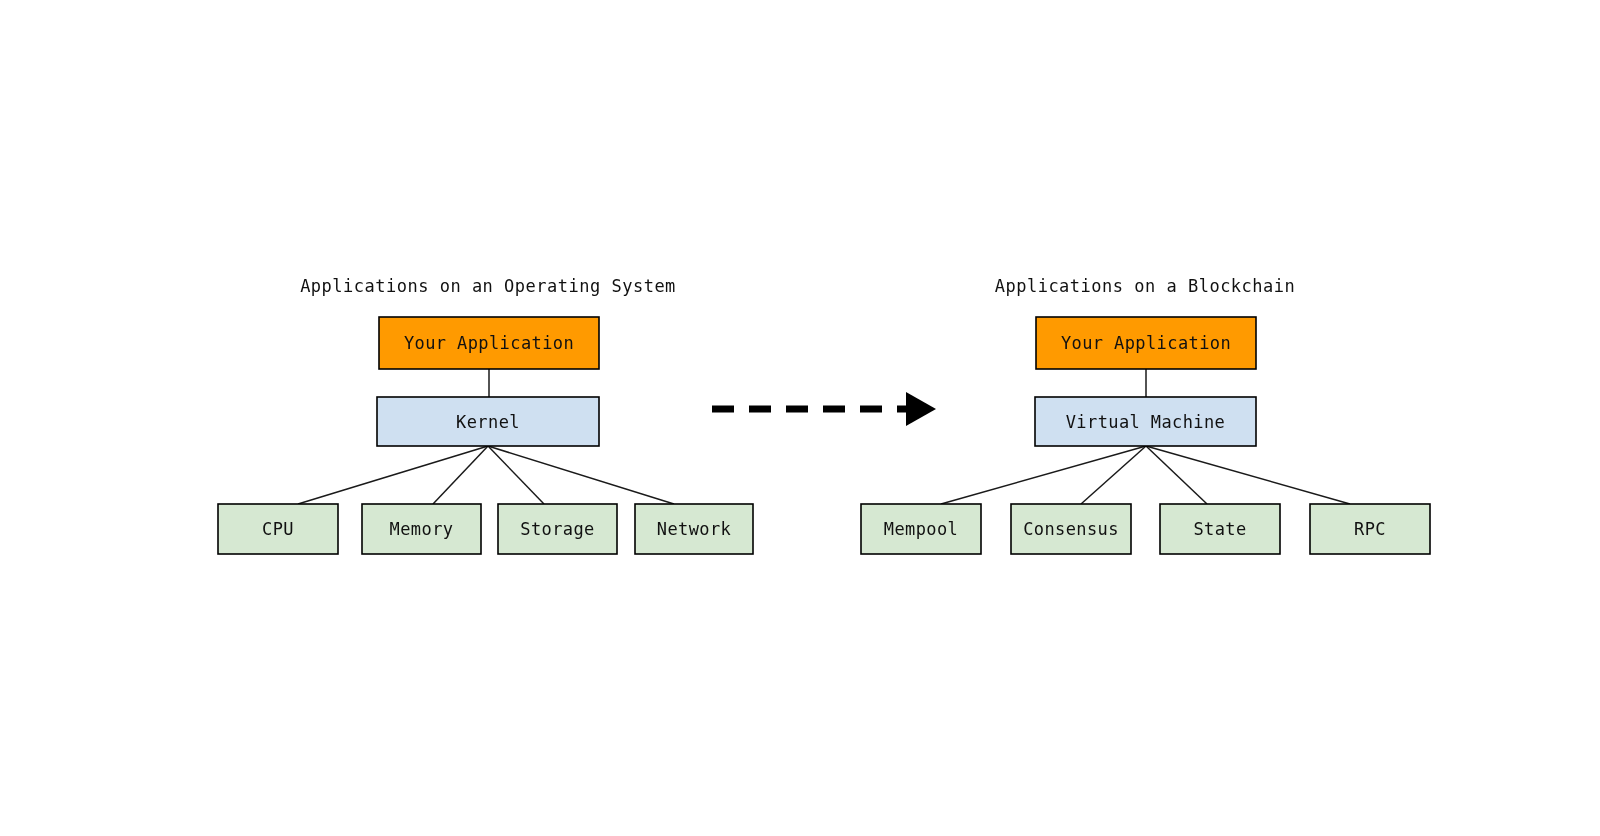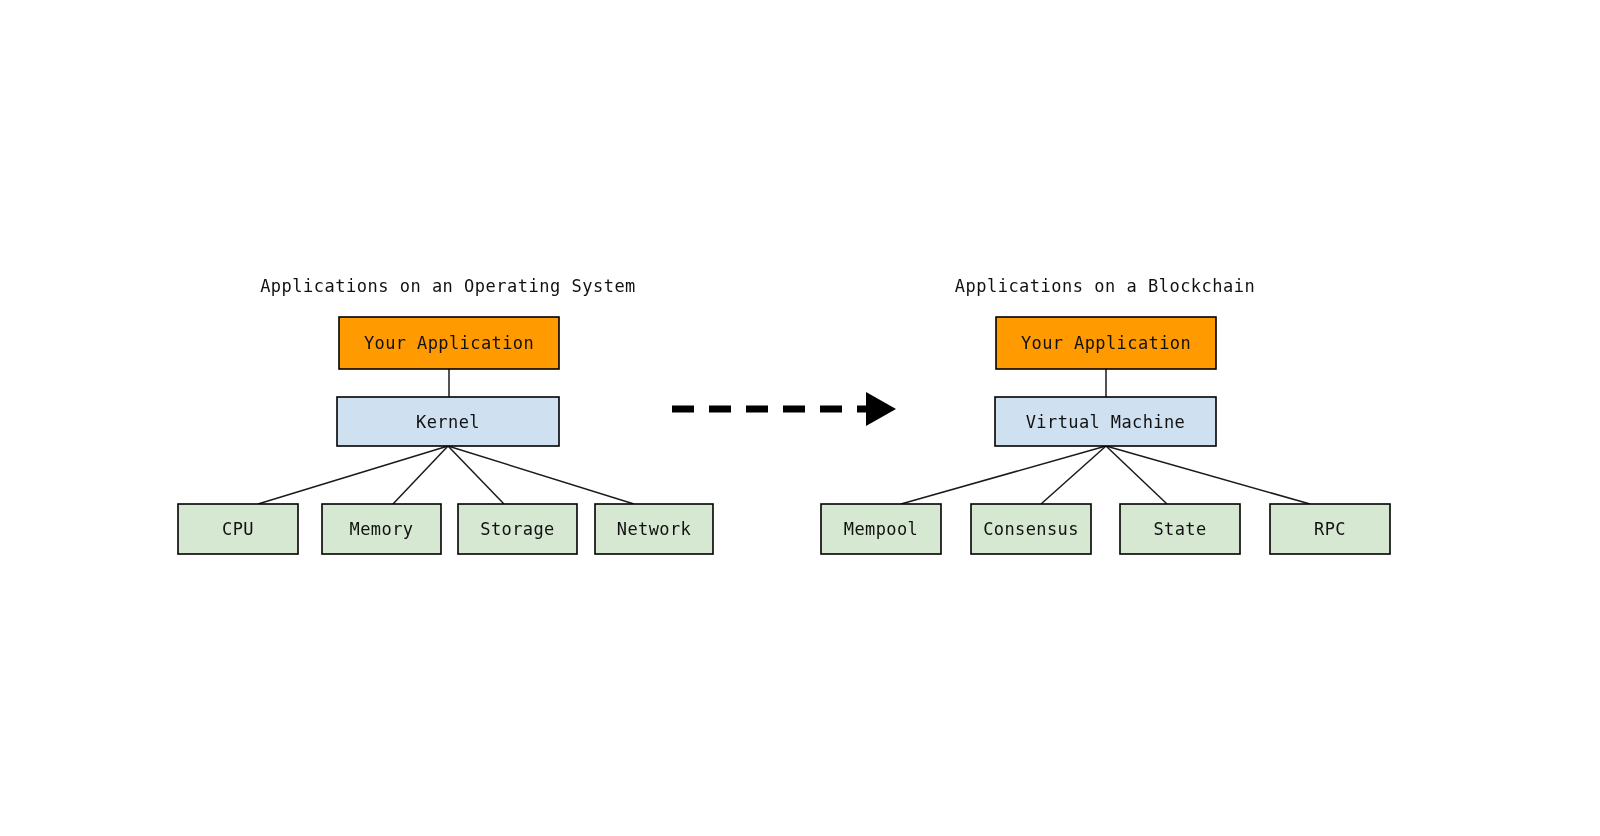--- a/index.html
+++ b/index.html
@@ -11,20 +11,21 @@
   body {
     width: 1600px;
     height: 836px;
     font-family: "DejaVu Sans Mono", "Liberation Mono", monospace;
     overflow: hidden;
   }
   #diagram-root {
     position: relative;
     width: 1416px;
     height: 836px;
+    margin-left: 40px;
   }
   svg#diagram {
     display: block;
     width: 1600px;
     height: 836px;
   }
   .group-title {
     font-family: "DejaVu Sans Mono", "Liberation Mono", monospace;
     font-size: 17px;
     fill: #111111;

